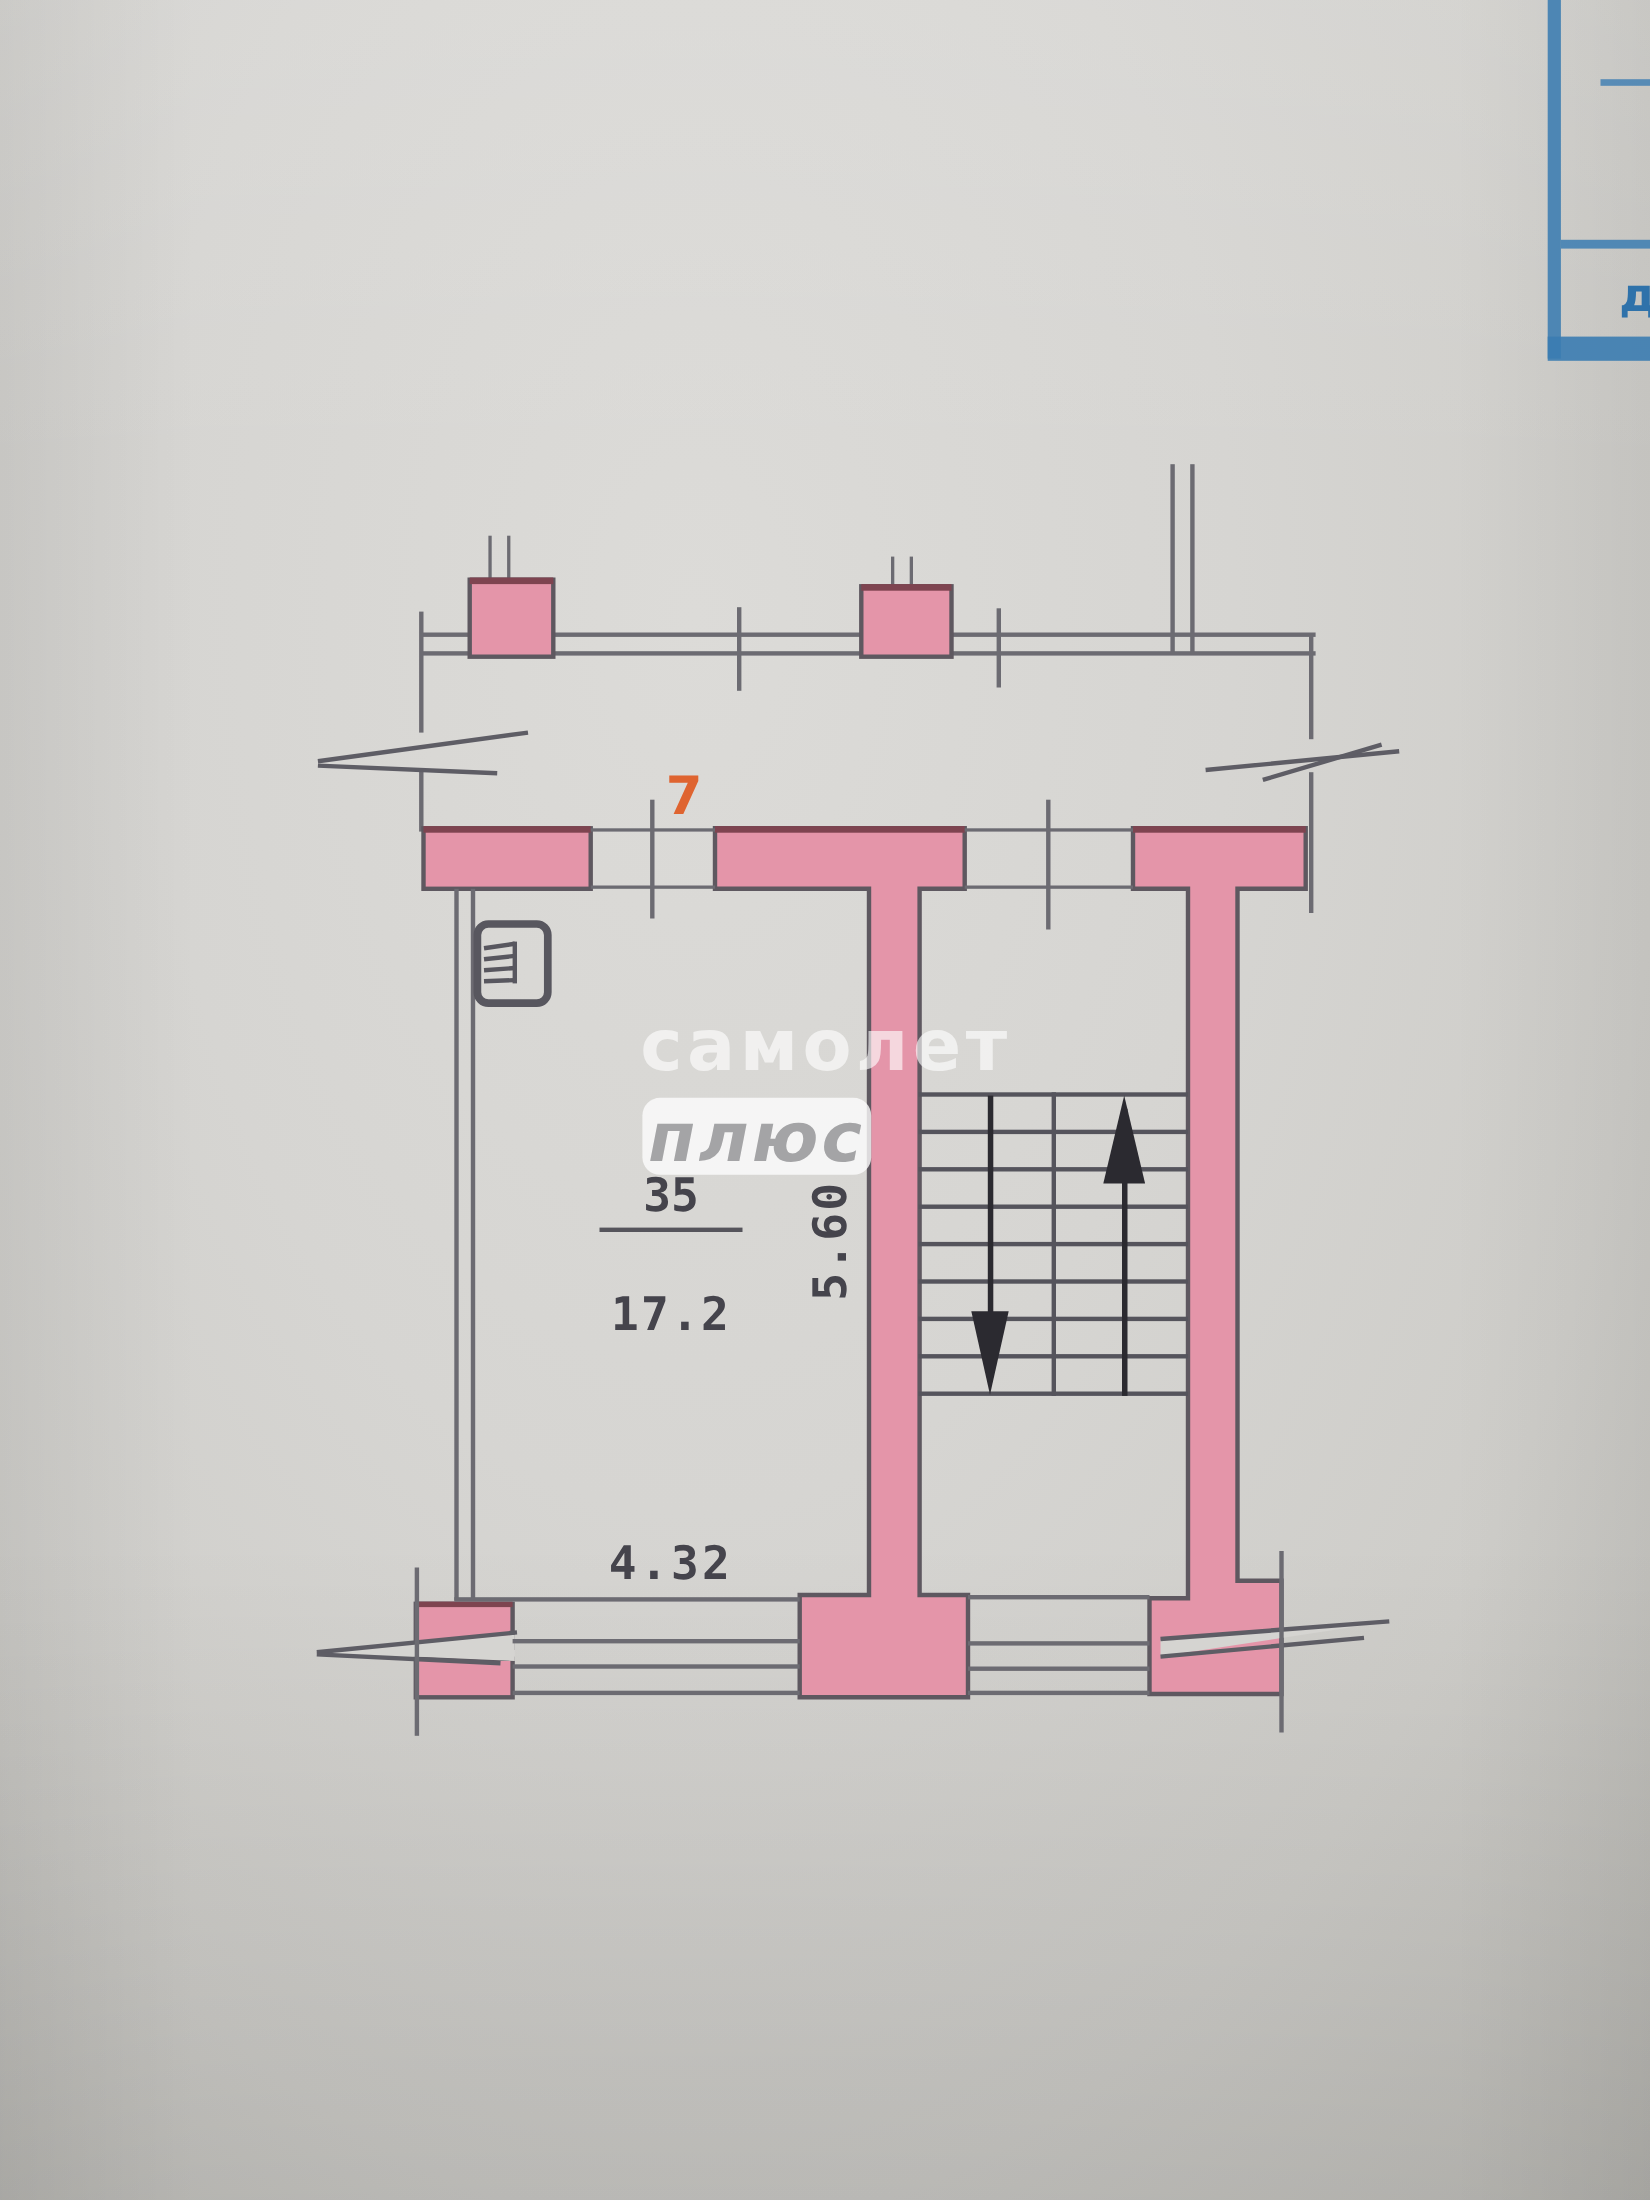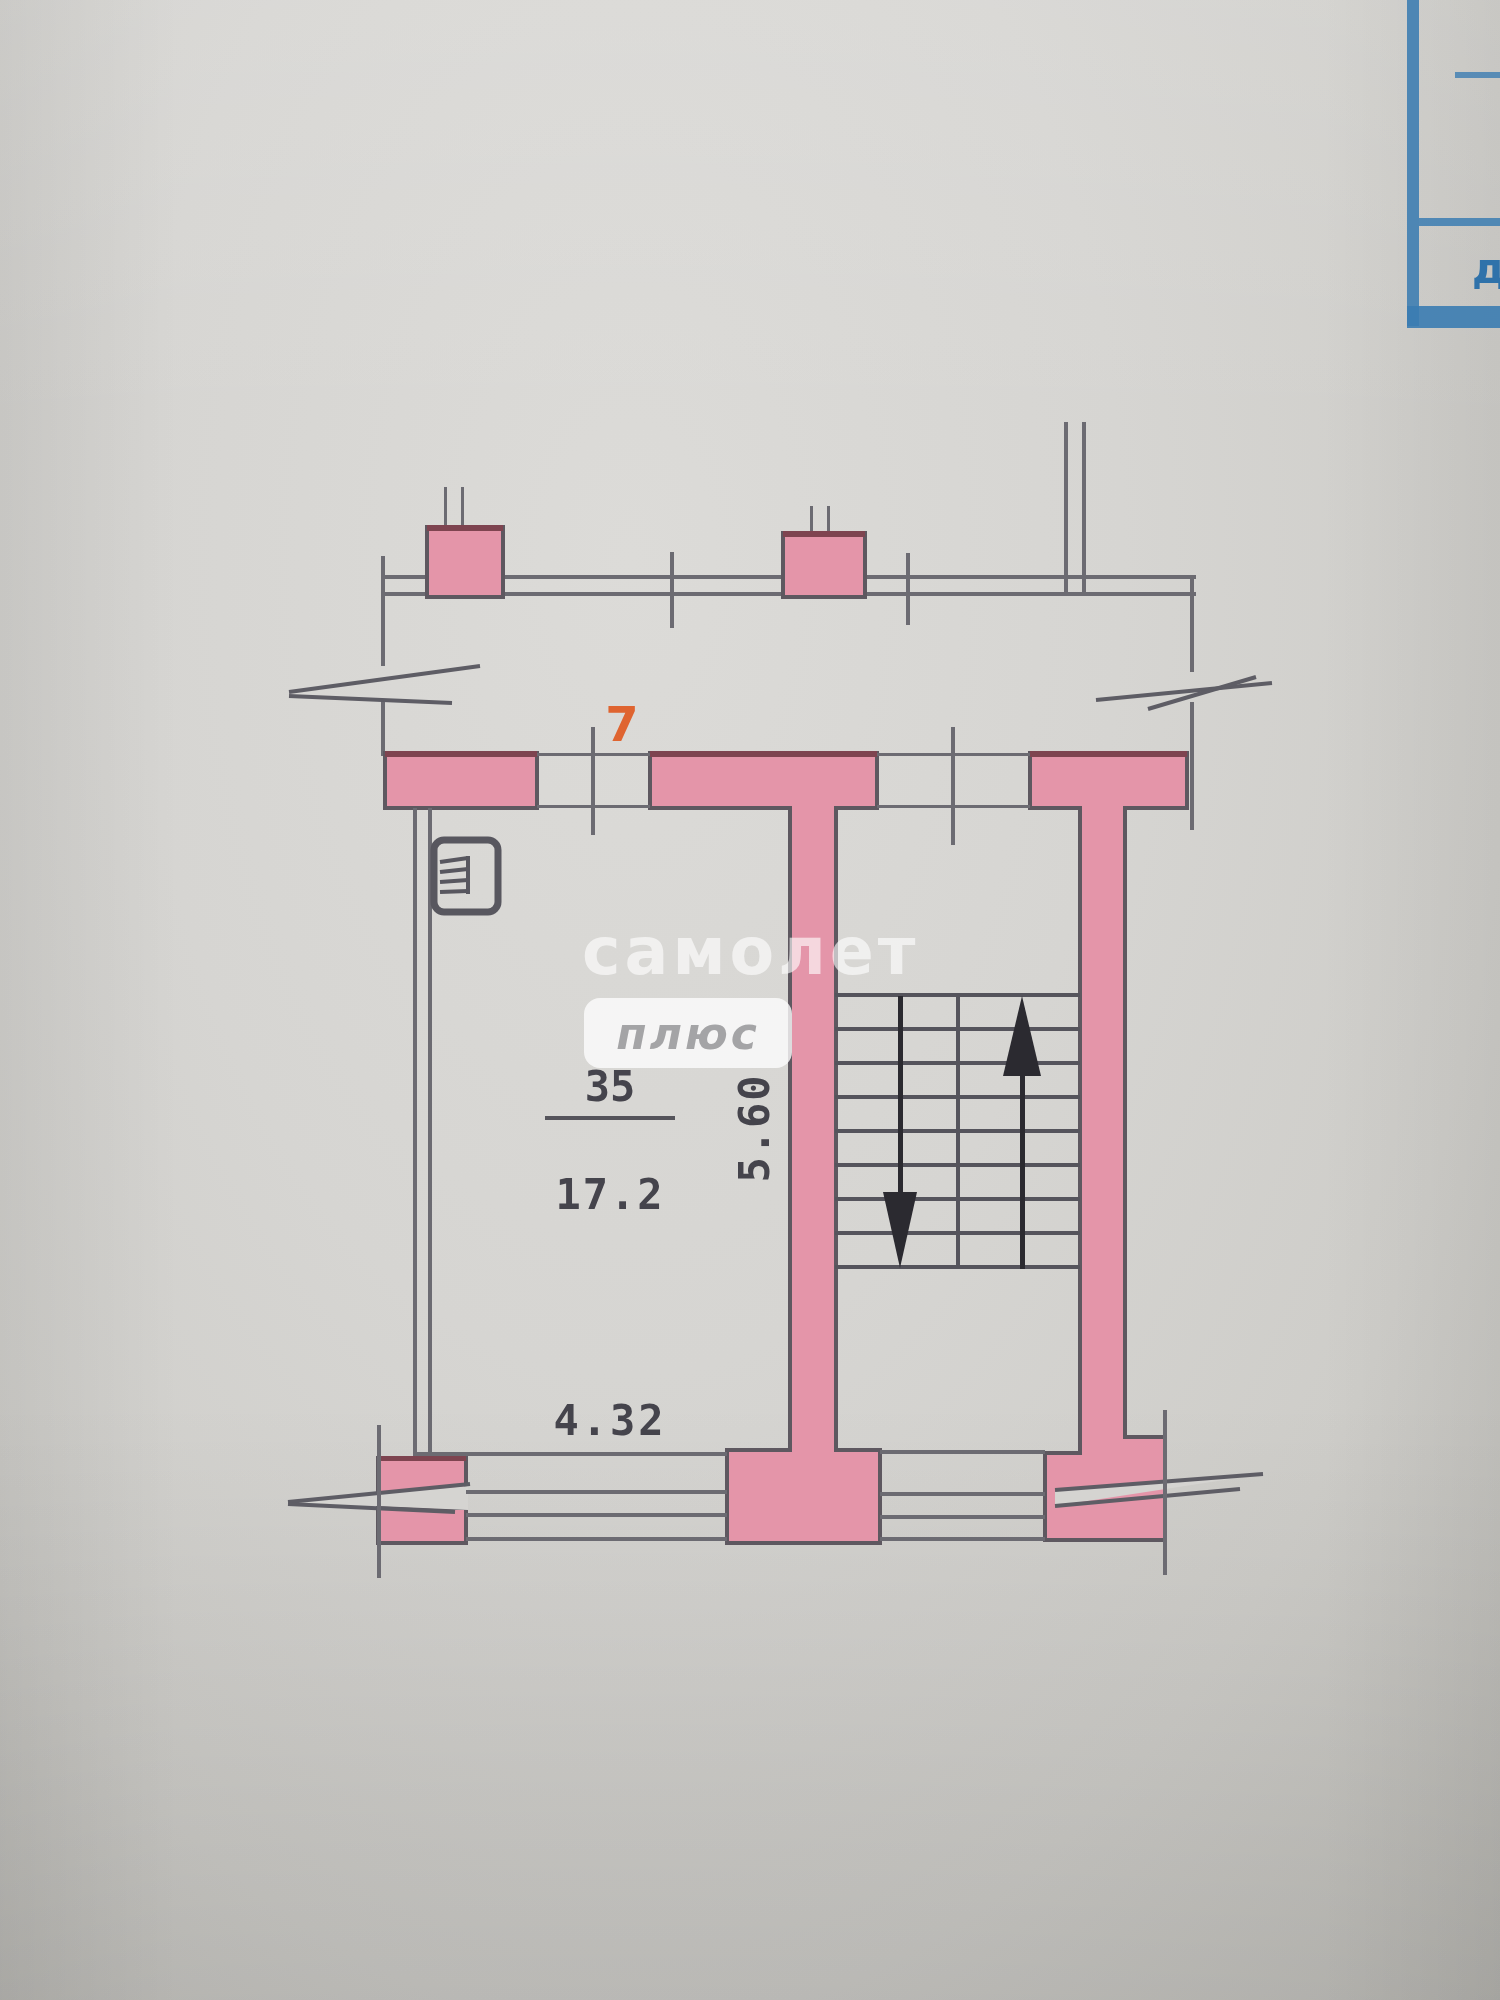--- a/index.html
+++ b/index.html
@@ -37,21 +37,21 @@
     position:absolute;left:582px;top:914px;
     font-size:65px;font-weight:bold;letter-spacing:4px;
     color:rgba(255,255,255,.62);
   }
   .wm-box{
     position:absolute;left:584px;top:998px;width:208px;height:70px;
     background:rgba(252,252,252,.80);border-radius:16px;
     display:flex;align-items:center;justify-content:center;
   }
   .wm-box span{
-    font-style:italic;font-weight:bold;font-size:44px;color:#a4a4a6;letter-spacing:3px;
+    font-style:italic;font-weight:bold;font-size:62px;color:#a4a4a6;letter-spacing:3px;
   }
   .blue-letter{
     left:1472px;top:244px;font-size:42px;font-weight:bold;color:#2f72aa;width:40px;
   }
 </style>
 </head>
 <body>
 
 <div class="screen">
 

